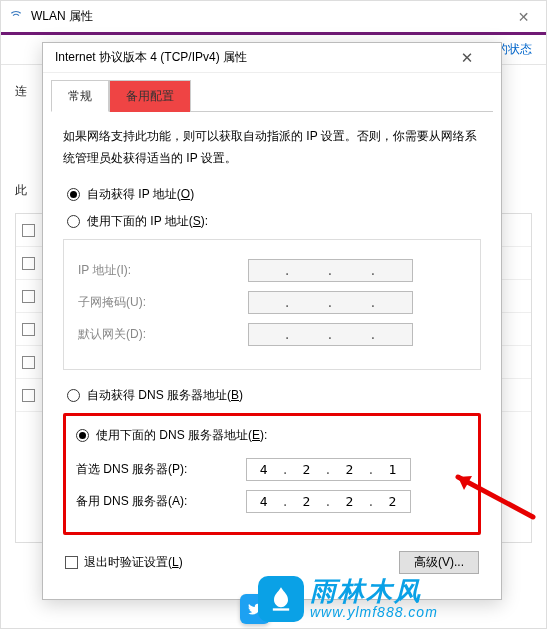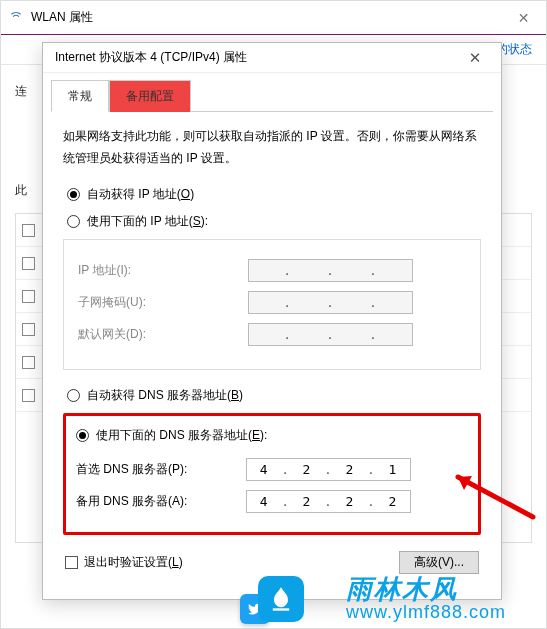--- a/index.html
+++ b/index.html
@@ -20,21 +20,21 @@
     left: 0; top: 0;
     width: 547px;
     height: 629px;
     border: 1px solid #ddd;
     background: #fff;
   }
   .back-titlebar {
     height: 34px;
     display: flex;
     align-items: center;
-    border-bottom: 1px solid #701a75;
+    border-bottom: 3px solid #701a75;
     font-size: 12px;
   }
   .back-titlebar .icon-slot {
     width: 30px;
     text-align: center;
     color: #3a6ea5;
     font-size: 14px;
   }
   .back-titlebar .title {
     flex: 1;
@@ -82,21 +82,21 @@
     width: 460px;
     height: 558px;
     background: #fff;
     border: 1px solid #bbb;
     box-shadow: 0 4px 18px rgba(0,0,0,0.18);
   }
   .dlg-title {
     height: 30px;
     display: flex;
     align-items: center;
-    padding: 0 8px 0 12px;
+    padding: 0 16px 0 12px;
     font-size: 12px;
     border-bottom: 1px solid #eee;
   }
   .dlg-title .t { flex: 1; }
   .dlg-title .x {
     width: 36px; text-align: center; color: #555;
     font-size: 15px; cursor: pointer;
   }
   .tabs {
     display: flex;
@@ -237,32 +237,32 @@
     width: 46px; height: 46px;
     border-radius: 10px;
     background: #0aa1e6;
     display: flex; align-items: center; justify-content: center;
     color: #fff;
     margin-right: 6px;
   }
   .wm-text {
     display: flex; flex-direction: column;
     line-height: 1.05;
-    margin-left: 36px;
   }
   .wm-main {
     font-size: 26px;
     font-weight: bold;
     font-style: italic;
     color: #0aa1e6;
     letter-spacing: 2px;
   }
   .wm-url {
-    font-size: 18px;
+    font-size: 14px;
     color: #0aa1e6;
+    font-style: italic;
     letter-spacing: 1px;
   }
   .tw-bubble {
     position: absolute;
     left: 240px; top: 594px;
     width: 30px; height: 30px;
     border-radius: 6px;
     background: #1da1f2;
     display:flex;align-items:center;justify-content:center;
     color:#fff;

